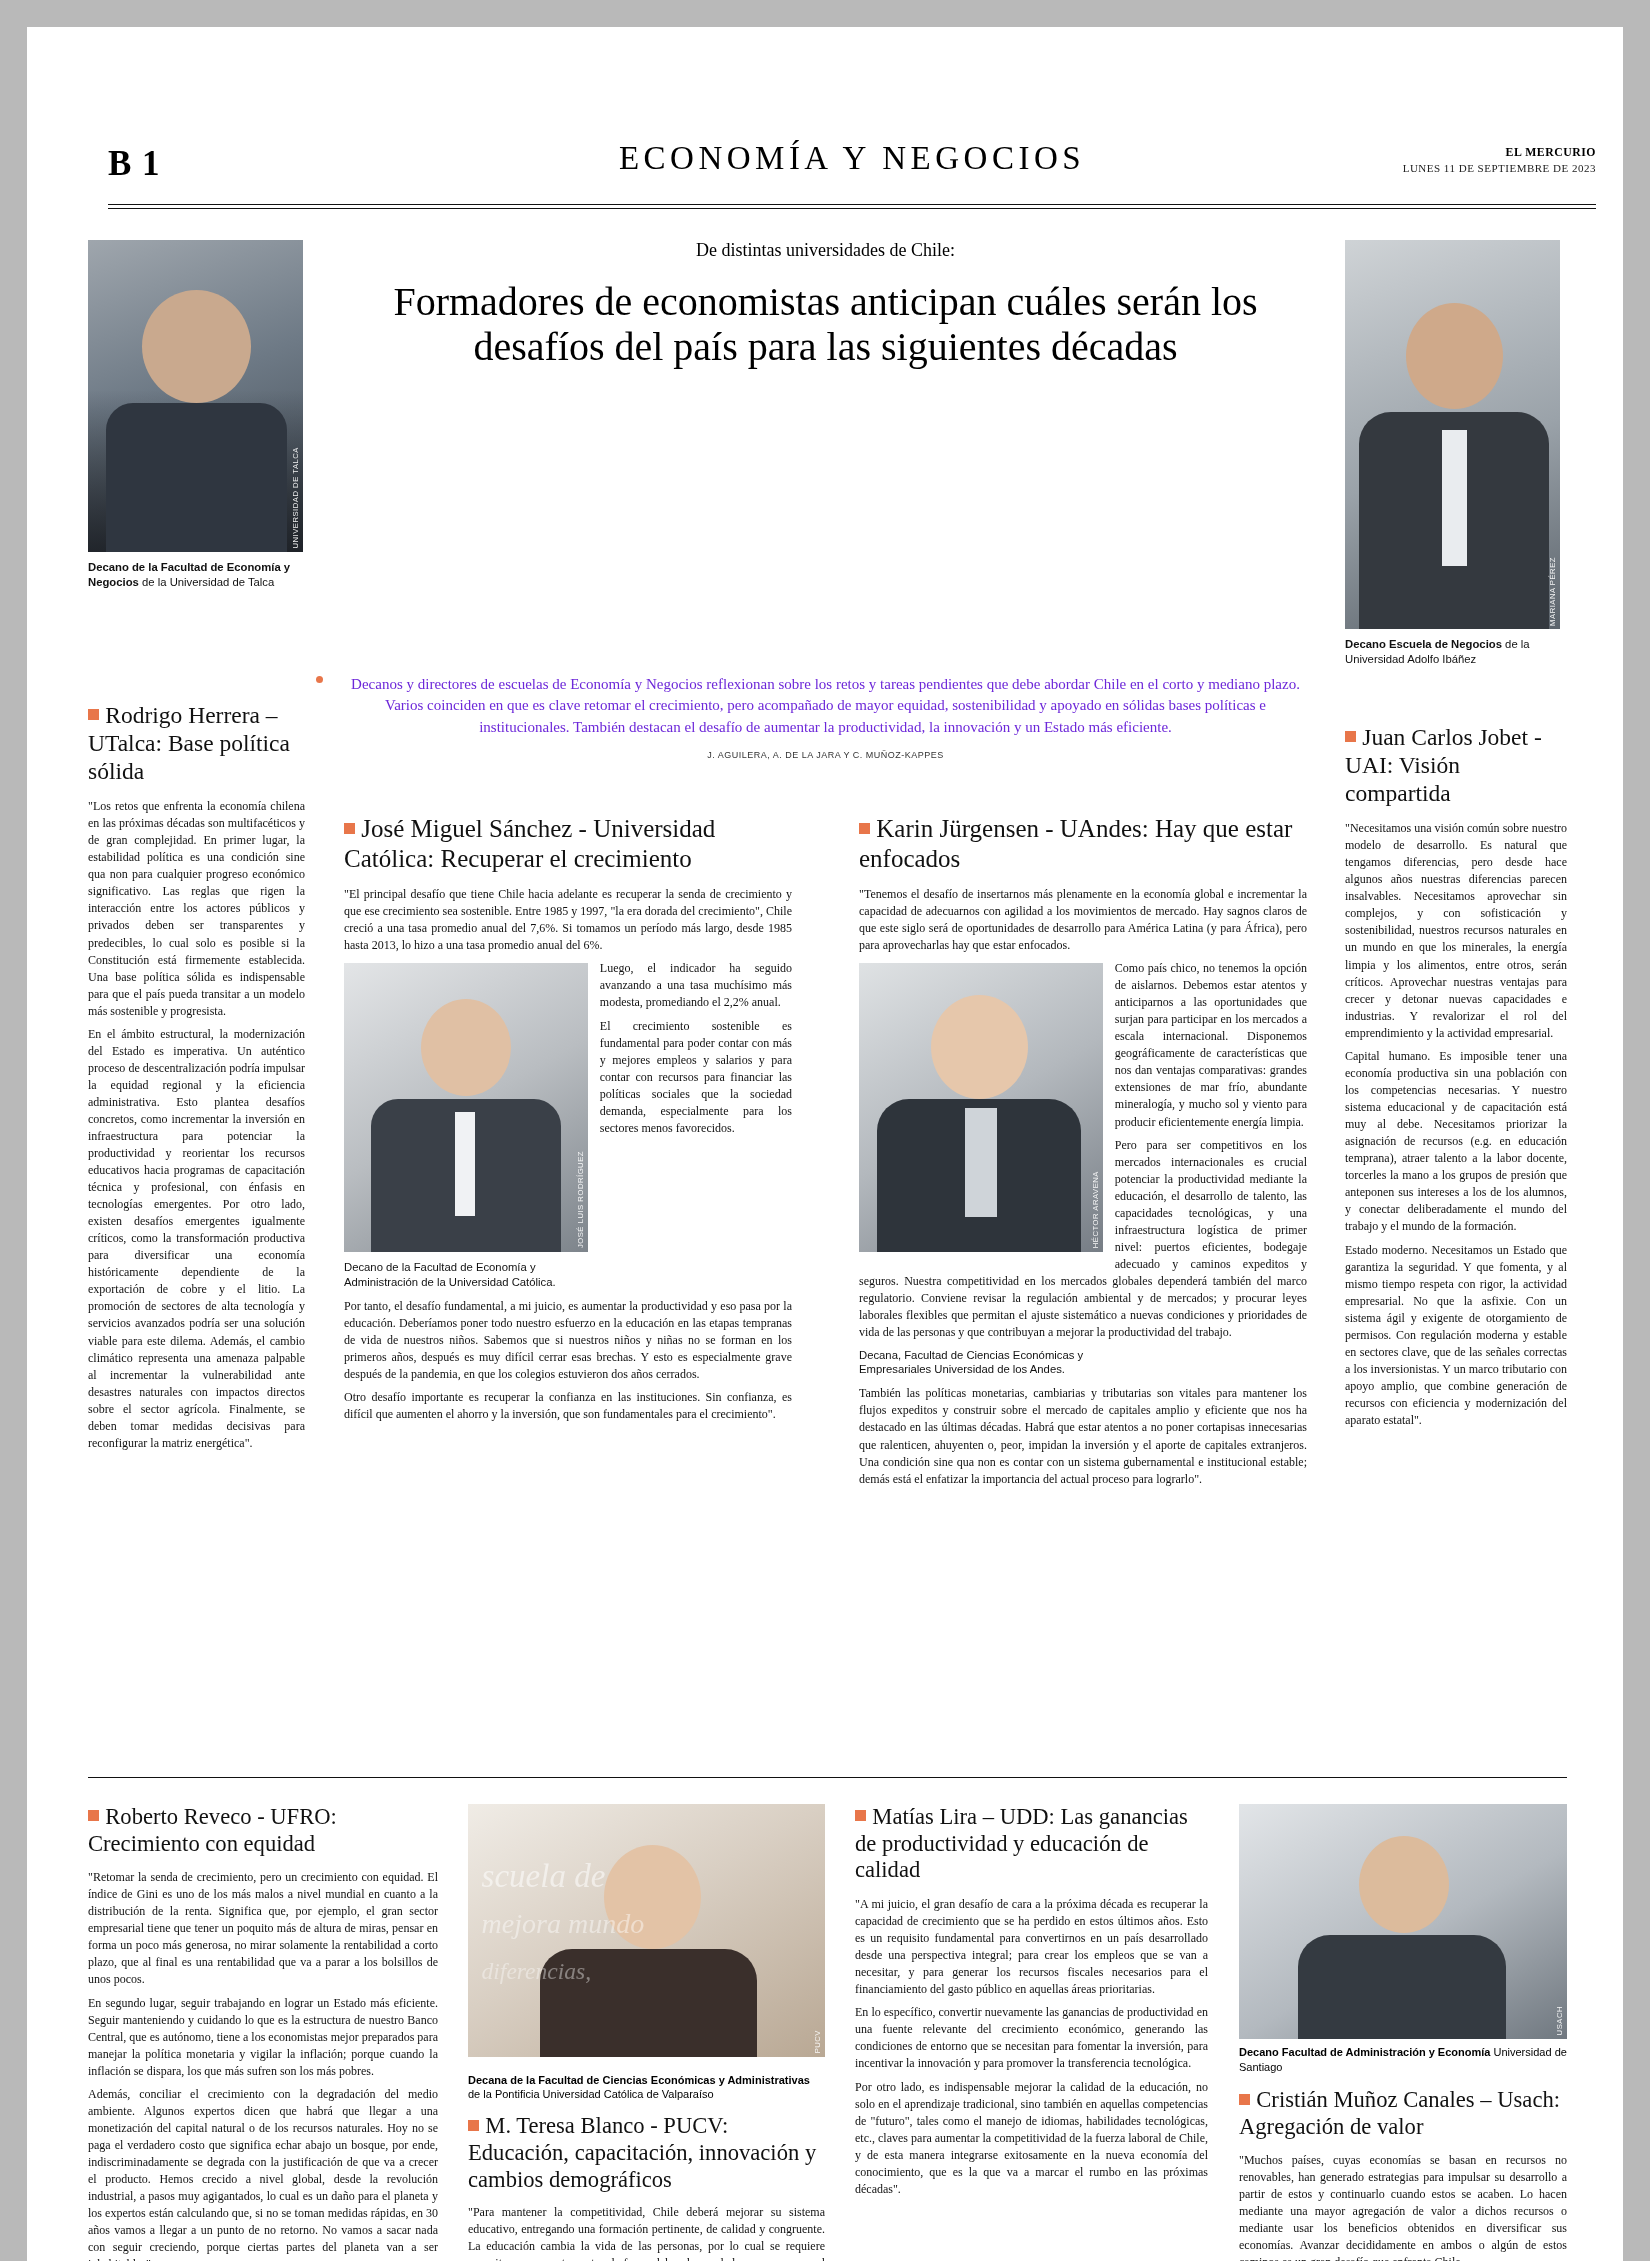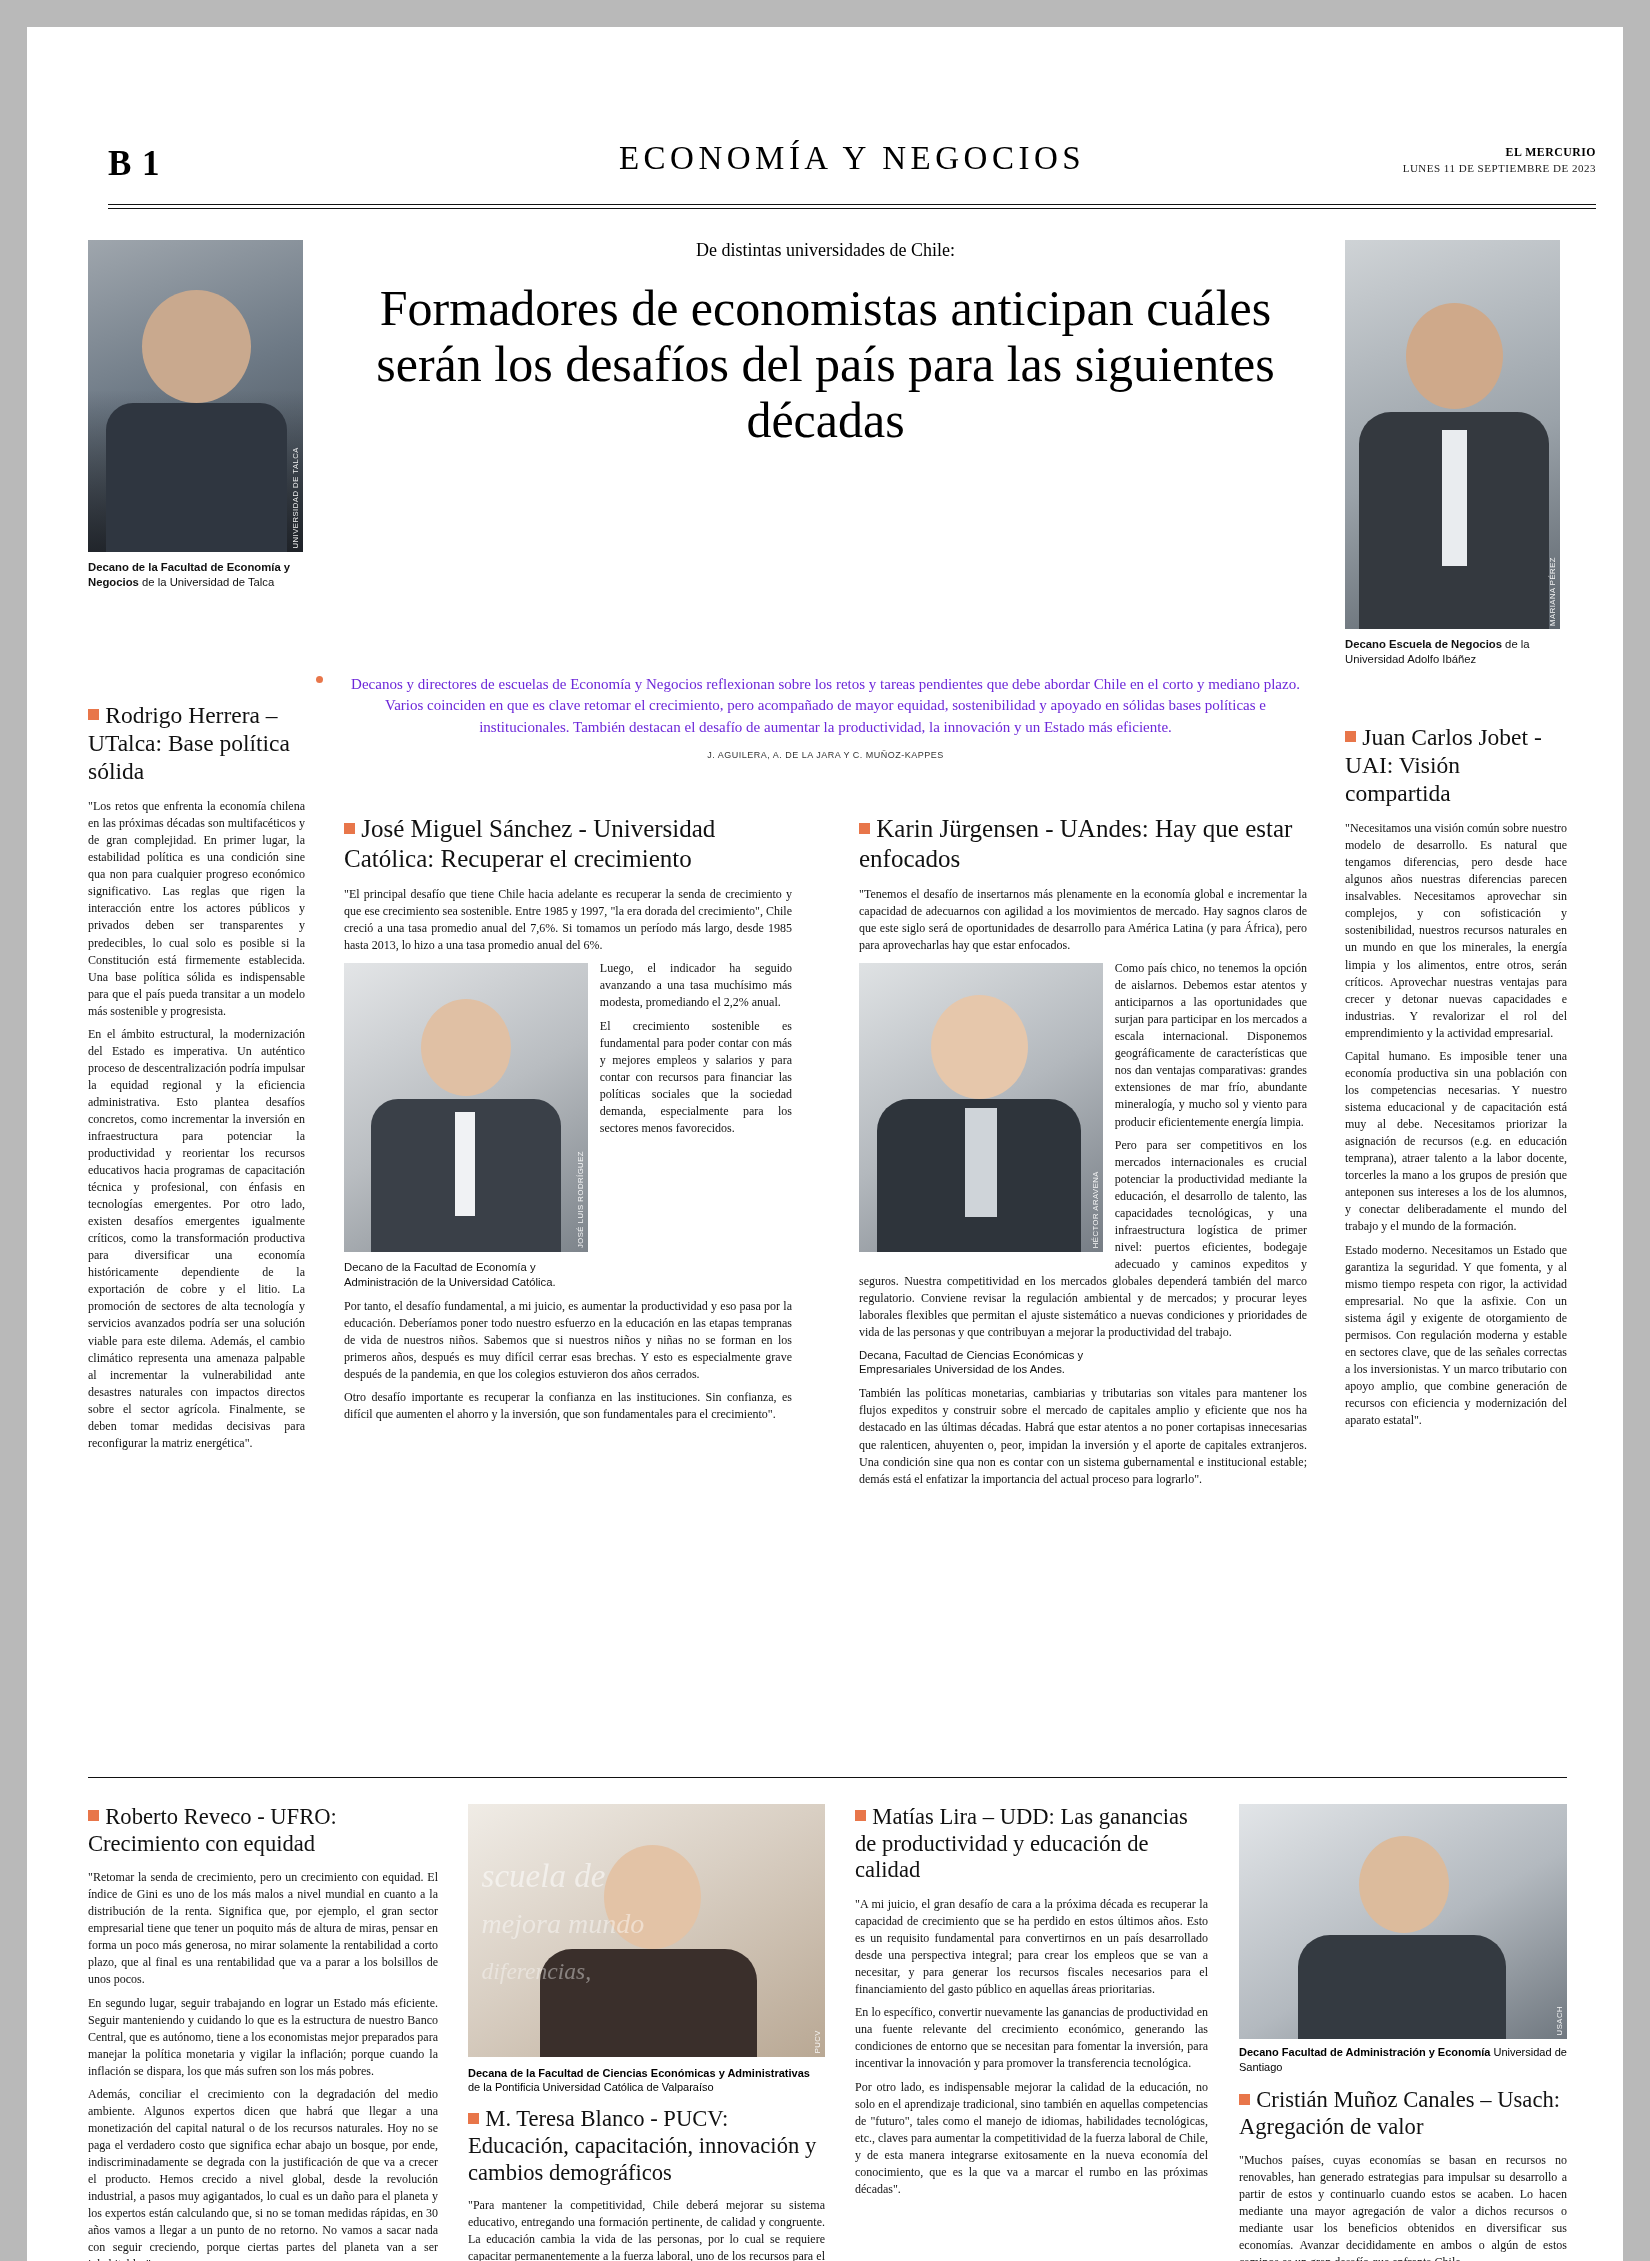--- a/index.html
+++ b/index.html
@@ -24,21 +24,21 @@
   .cap b{font-weight:bold;}
   .body{font-family:"Liberation Serif",serif;font-size:12px;line-height:1.42;text-align:justify;color:#111;}
   .body p{margin:0 0 6.3px 0;text-indent:0;}
   .hl-sq{display:inline-block;width:11px;height:11px;background:#e8764a;margin-right:6.3px;vertical-align:2.7px;}
   .hl{font-family:"Liberation Serif",serif;font-size:23.5px;line-height:1.2;color:#111;}
   .hl.big{font-size:25px;}
 
   
   .hero-title{position:absolute;left:317px;top:213px;width:963px;text-align:center;}
   .kicker{font-size:18px;margin-bottom:19px;}
-  .headline{font-size:50px;line-height:1.12;font-family:"Liberation Serif",serif;}
+  .headline{font-size:40px;line-height:1.12;font-family:"Liberation Serif",serif;}
   .lede-wrap{position:absolute;left:317px;top:647px;width:963px;}
   .lede{font-family:"Liberation Serif",serif;font-size:15px;line-height:1.42;text-align:center;color:#6d28d9;}
   .byline{margin-top:11.8px;text-align:center;font-family:"Liberation Sans",sans-serif;font-size:9px;letter-spacing:0.5px;color:#333;}
   .bullet-dot{position:absolute;left:289px;top:649px;width:7.2px;height:7.2px;border-radius:50%;background:#e8764a;}
 
   
   .ph-tl{position:absolute;left:61px;top:213px;width:215px;height:312px;}
   .cap-tl{position:absolute;left:61px;top:533px;width:217px;}
   .ph-tr{position:absolute;left:1318px;top:213px;width:215px;height:389px;}
   .cap-tr{position:absolute;left:1318px;top:610px;width:222px;}
@@ -201,21 +201,21 @@
 
     <div class="b2">
       <div class="photo" style="width:357px;height:253px;background:linear-gradient(150deg,#f0ece6 0%,#d9cfc3 45%,#b9a894 100%);">
         <div style="position:absolute;left:136px;top:41px;width:97px;height:104px;border-radius:50%;background:#e3c3a6;"></div>
         <div style="position:absolute;left:72px;top:145px;width:217px;height:109px;border-radius:32px 32px 0 0;background:#3a2f2b;"></div>
         <div style="position:absolute;left:13.6px;top:54px;font-size:33px;color:rgba(255,255,255,.55);font-family:'Liberation Serif',serif;font-style:italic;">scuela de</div>
         <div style="position:absolute;left:13.6px;top:104px;font-size:28px;color:rgba(255,255,255,.45);font-family:'Liberation Serif',serif;font-style:italic;">mejora mundo</div>
         <div style="position:absolute;left:13.6px;top:154px;font-size:23.5px;color:rgba(255,255,255,.40);font-family:'Liberation Serif',serif;font-style:italic;">diferencias,</div>
         <div class="vtxt">PUCV</div>
       </div>
-      <div class="mini-cap" style="margin-top:9px;">
+      <div class="mini-cap" style="margin-top:16px;">
         <b>Decana de la Facultad de Ciencias Económicas y Administrativas</b><span> de la Pontificia Universidad Católica de Valparaíso</span>
       </div>
       <div class="hl hl-mid" style="margin-top:11.8px;">
         <span class="hl-sq"></span><span>M. Teresa Blanco - PUCV: Educación, capacitación, innovación y cambios demográficos</span>
       </div>
       <div class="body" style="margin-top:11px;">
         <p>"Para mantener la competitividad, Chile deberá mejorar su sistema educativo, entregando una formación pertinente, de calidad y congruente. La educación cambia la vida de las personas, por lo cual se requiere capacitar permanentemente a la fuerza laboral, uno de los recursos para el desarrollo económico. La experiencia indica que una población con formación adecuada es flexible a los cambios del entorno.</p>
 
       </div>
     </div>

